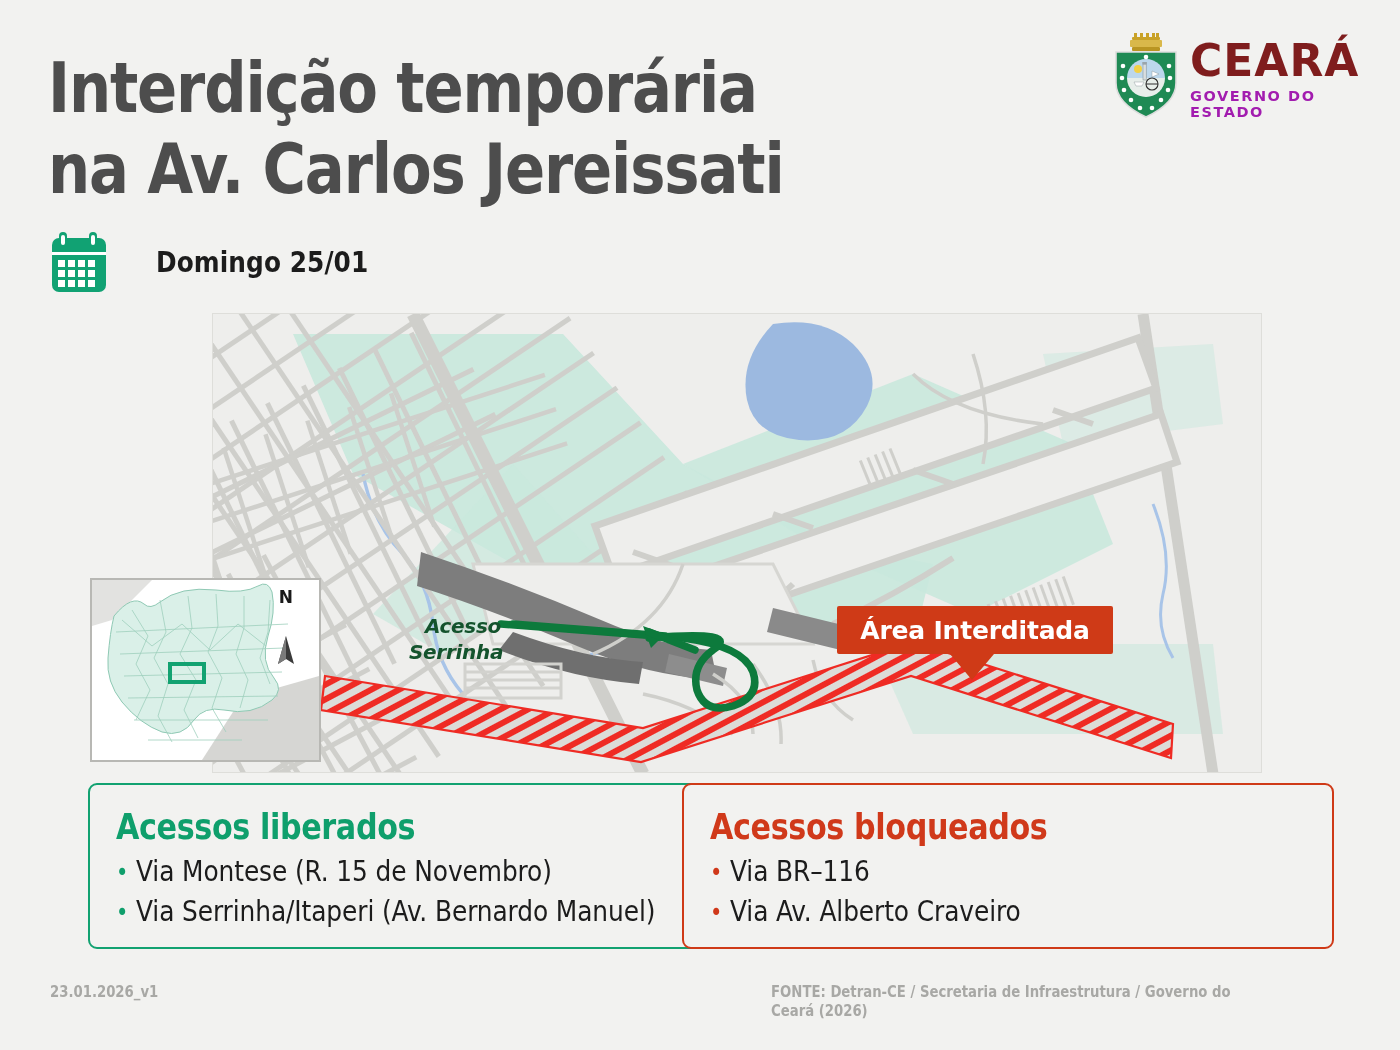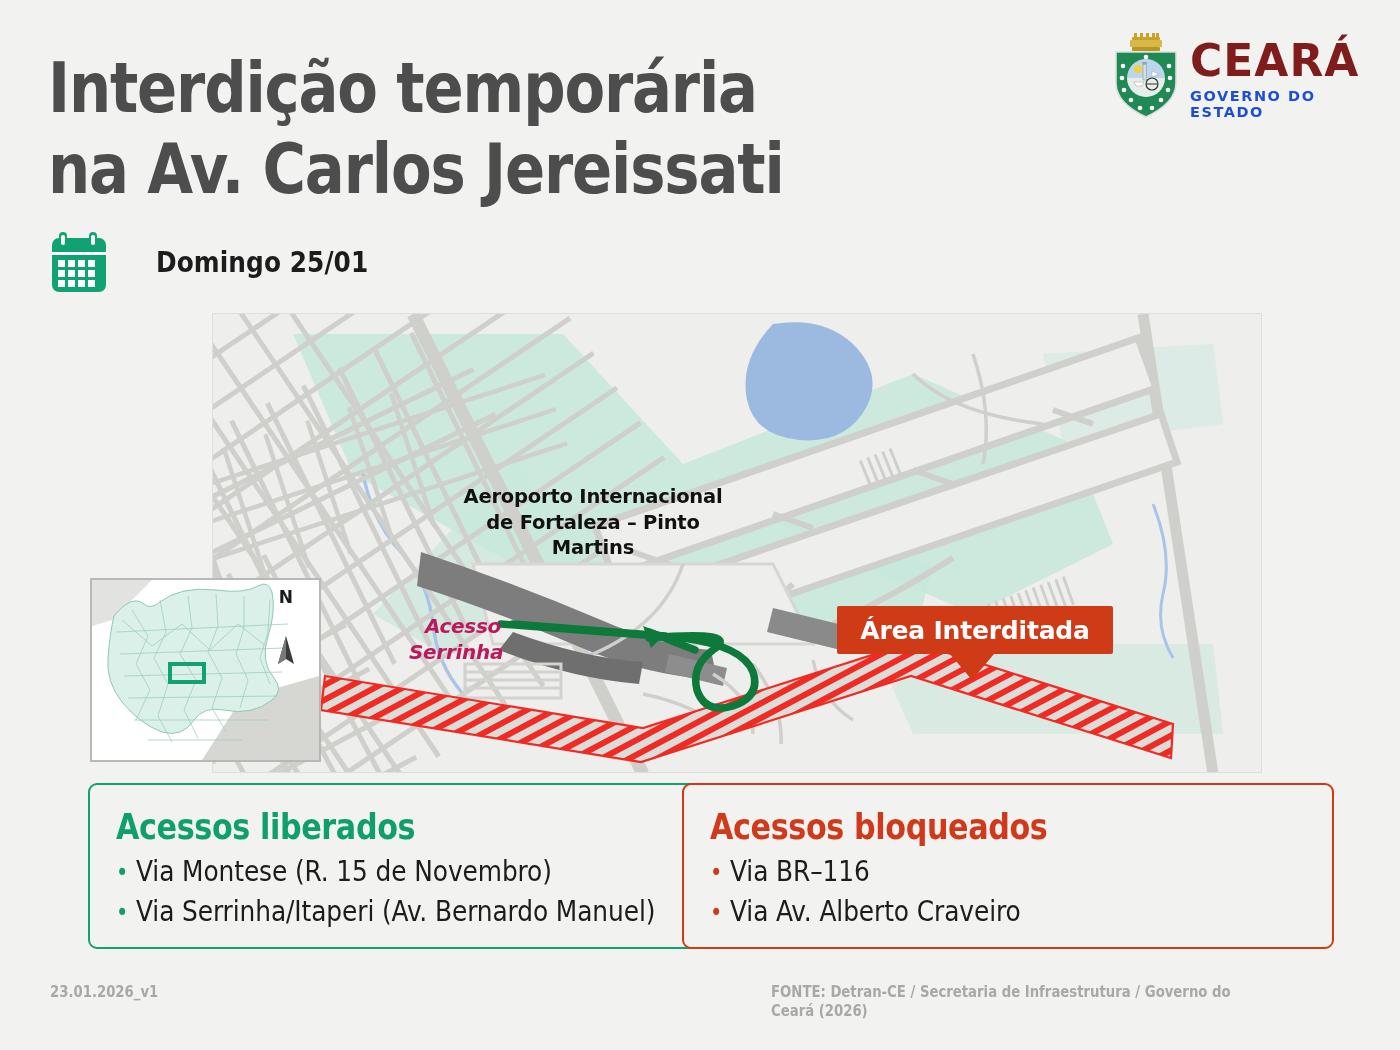--- a/index.html
+++ b/index.html
@@ -33,21 +33,21 @@
   #logo .shield-wrap { position: absolute; left: 0; top: 0; width: 72px; height: 86px; }
   #logo .wordmark { position: absolute; left: 80px; top: 6px; width: 170px; }
   #logo .ceara {
     font-family: "DejaVu Sans", sans-serif;
     font-weight: bold; font-size: 44px; letter-spacing: 1px;
     color: #7f1d1d; line-height: 1;
   }
   #logo .gov {
     font-family: "DejaVu Sans", sans-serif;
     font-weight: bold; font-size: 14.5px; letter-spacing: 1.55px;
-    color: #1d4ed8; margin-top: 5px;
+    color: #a21caf; margin-top: 5px;
   }
 
   
   #meta-row { position: absolute; left: 48px; top: 226px; height: 72px; display: flex; align-items: center; }
   .meta-item { display: flex; align-items: center; }
   .meta-text {
     font-family: "DejaVu Sans Condensed", "Liberation Sans Narrow", "Liberation Sans", sans-serif;
     font-weight: bold; font-size: 29px; color: #1c1c1c;
     letter-spacing: 0.1px; white-space: nowrap;
     transform: scaleX(0.95); transform-origin: left center;
@@ -66,21 +66,21 @@
   #airport-label {
     position: absolute; left: 230px; top: 170px; width: 300px;
     font-family: "DejaVu Sans", sans-serif;
     font-weight: bold; font-size: 19.5px; line-height: 1.32;
     color: #111; text-align: center; letter-spacing: -0.2px;
   }
   #acesso-label {
     position: absolute; left: 196px; top: 300px; width: 92px;
     font-family: "DejaVu Sans", sans-serif;
     font-weight: bold; font-style: italic; font-size: 20px; line-height: 1.28;
-    color: #be185d; text-align: right; letter-spacing: -0.3px;
+    color: #14532d; text-align: right; letter-spacing: -0.3px;
   }
 
   #interdita-badge {
     position: absolute; left: 624px; top: 292px; width: 276px; height: 48px;
     background: #cf3a17; border-radius: 2px;
     display: flex; align-items: center; justify-content: center;
   }
   #interdita-badge span {
     font-family: "DejaVu Sans", sans-serif; font-weight: bold;
     font-size: 25px; color: #fff; letter-spacing: -0.2px; white-space: nowrap;
@@ -414,24 +414,20 @@
       <g stroke="#0d7a3c" stroke-width="7.5" fill="none" stroke-linecap="round">
         <path d="M288 310 L470 324 Q530 332 540 358 Q548 382 520 392 Q492 400 484 376 Q478 352 500 336 Q530 316 436 324"></path>
         <path d="M300 310 L452 322"></path>
       </g>
 
       <path d="M430 312 L452 320 L438 334 Z" fill="#0d7a3c"></path>
       <path d="M436 318 L482 336" stroke="#0d7a3c" stroke-width="7.5" fill="none" stroke-linecap="round"></path>
     </g>
   </svg>
 
-  <div id="airport-label">
-    <span>Aeroporto Internacional</span><br>
-    <span>de Fortaleza – Pinto Martins</span>
-  </div>
 
   <div id="acesso-label">
     <span>Acesso</span><br>
     <span>Serrinha</span>
   </div>
 
   <div id="interdita-badge">
     <span>Área Interditada</span>
   </div>
   <div id="interdita-pointer"></div>

